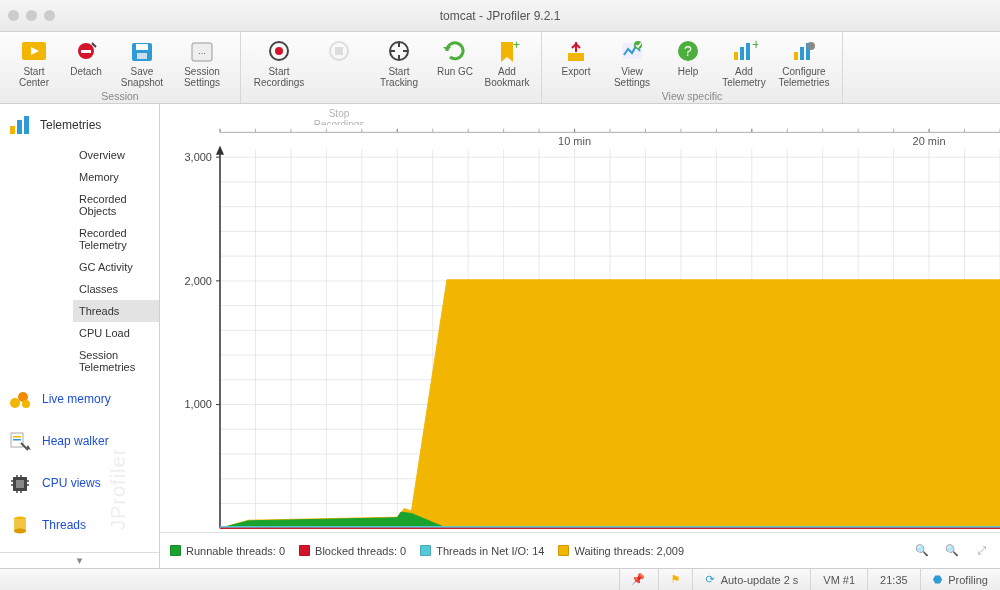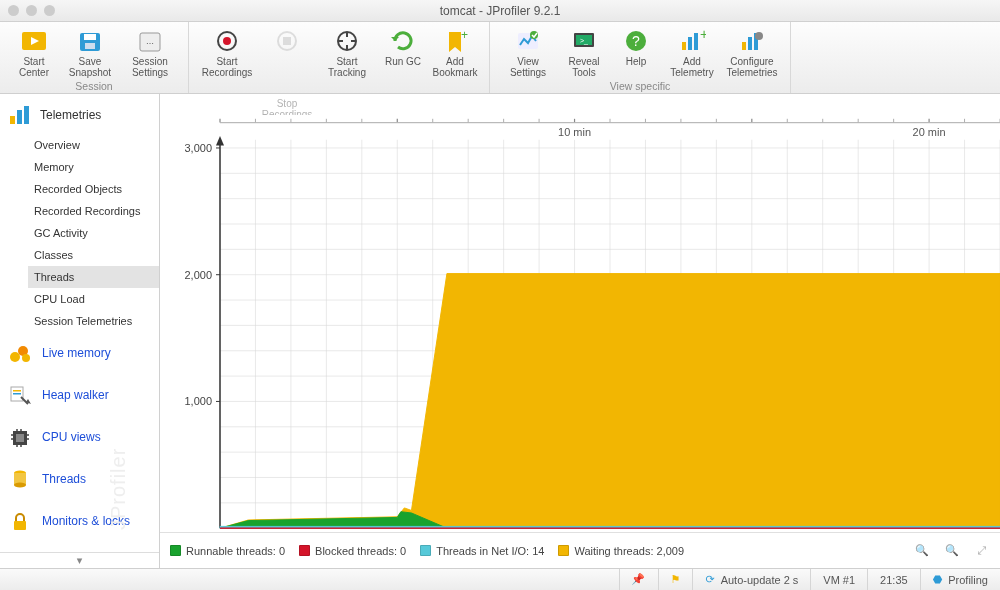--- a/index.html
+++ b/index.html
@@ -9,21 +9,21 @@
     color: #333;
     background: #fff;
     width: 1000px;
     height: 590px;
     overflow: hidden;
     display: flex;
     flex-direction: column;
   }
   
   .titlebar {
-    height: 22px;
+    height: 32px;
     background: linear-gradient(#f6f6f6, #e9e9e9);
     display: flex;
     align-items: center;
     padding: 0 8px;
     border-bottom: 1px solid #d0d0d0;
     position: relative;
   }
   .traffic-lights { display:flex; gap:7px; }
   .traffic-lights span { width:11px; height:11px; border-radius:50%; background:#ccc; display:inline-block; }
   .titlebar .title { position:absolute; left:0; right:0; text-align:center; font-size:12px; color:#555; }
@@ -46,21 +46,21 @@
   .tool-btn .icon { width:28px; height:26px; display:flex; align-items:center; justify-content:center; }
   .tool-btn .label { font-size:10px; line-height:11px; text-align:center; margin-top:2px; color:#555; }
   
   .main { flex:1; display:flex; min-height:0; }
   
   .sidebar { width:160px; border-right:1px solid #d0d0d0; display:flex; flex-direction:column; background:#fff; }
   .side-section { padding-top:4px; }
   .side-head { display:flex; align-items:center; padding:6px 8px; gap:8px; cursor:pointer; }
   .side-head .icon { width:24px; height:22px; display:flex; align-items:center; justify-content:center; }
   .side-head .label { font-size:12px; color:#333; }
-  .side-sub {padding-left:28px; padding-top:2px;}
+  .side-sub {padding-left:28px; padding-top:2px;margin-left:45px;}
   .side-sub .item { padding:5px 6px; font-size:11px; color:#333; cursor:pointer; border-radius:0; }
   .side-sub .item.selected { background:#e3e3e3; }
   .side-row { display:flex; align-items:center; padding:10px 8px; gap:10px; border-top:0; cursor:pointer; }
   .side-row .icon { width:24px; height:22px; display:flex; align-items:center; justify-content:center; }
   .side-row .label { font-size:12px; color:#1d4ed8; }
   .sidebar-foot { margin-top:auto; border-top:1px solid #ddd; height:16px; display:flex; align-items:center; justify-content:center; color:#888; cursor:pointer;}
   .watermark { position:absolute; left:130px; bottom:60px; transform:rotate(-90deg); transform-origin:left bottom; font-size:20px; color:#eee; letter-spacing:1px; pointer-events:none;}
   
   .chart-wrap { flex:1; position:relative; background:#fff;margin-top:21px; }
   .chart { position:absolute; left:0; right:0; top:0; bottom:36px; }
@@ -94,20 +94,30 @@
       <div class="buttons">
         <div class="tool-btn">
           <span class="icon">
             <svg width="28" height="24" viewBox="0 0 28 24">
               <rect x="2" y="3" width="24" height="18" rx="2" fill="#f2b602"></rect>
               <polygon points="11,8 11,16 19,12" fill="#fff"></polygon>
             </svg>
           </span>
           <span class="label">Start<br>Center</span>
         </div>
+        <div class="tool-btn">
+          <span class="icon">
+            <svg width="28" height="24" viewBox="0 0 28 24">
+              <circle cx="14" cy="12" r="8" fill="#d4142a"></circle>
+              <rect x="9" y="11" width="10" height="3" fill="#fff"></rect>
+              <path d="M20 4l4 4" stroke="#444" stroke-width="2"></path>
+            </svg>
+          </span>
+          <span class="label">Detach</span>
+        </div>
         <div class="tool-btn wide">
           <span class="icon">
             <svg width="28" height="24" viewBox="0 0 28 24">
               <rect x="4" y="4" width="20" height="18" rx="2" fill="#2e9bd6"></rect>
               <rect x="8" y="5" width="12" height="6" fill="#fff"></rect>
               <rect x="9" y="14" width="10" height="6" fill="#cde"></rect>
             </svg>
           </span>
           <span class="label">Save<br>Snapshot</span>
         </div>
@@ -168,40 +178,39 @@
               <text x="20" y="10" font-size="12" fill="#4cae3c">+</text>
             </svg>
           </span>
           <span class="label">Add<br>Bookmark</span>
         </div>
       </div>
       <div class="group-label">Profiling</div>
     </div>
     <div class="tool-group">
       <div class="buttons">
+        <div class="tool-btn">
+          <span class="icon">
+            <svg width="28" height="24" viewBox="0 0 28 24">
+              <rect x="6" y="14" width="16" height="8" fill="#f2b602"></rect>
+              <path d="M14 3v10M10 9l4-4 4 4" stroke="#d4142a" stroke-width="2" fill="none"></path>
+            </svg>
+          </span>
+          <span class="label">Export</span>
+        </div>
         <div class="tool-btn wide">
           <span class="icon">
             <svg width="28" height="24" viewBox="0 0 28 24">
               <rect x="4" y="4" width="20" height="16" rx="2" fill="#eef"></rect>
               <polyline points="6,16 10,10 14,14 18,7 22,12" fill="none" stroke="#2e9bd6" stroke-width="2"></polyline>
               <circle cx="20" cy="6" r="4" fill="#4cae3c"></circle>
               <path d="M18 6l2 2 3-4" stroke="#fff" stroke-width="1.5" fill="none"></path>
             </svg>
           </span>
           <span class="label">View<br>Settings</span>
-        </div>
-        <div class="tool-btn">
-          <span class="icon">
-            <svg width="28" height="24" viewBox="0 0 28 24">
-              <rect x="4" y="4" width="20" height="14" rx="1" fill="#444"></rect>
-              <rect x="6" y="6" width="16" height="10" fill="#2a6"></rect>
-              <text x="14" y="14" text-anchor="middle" font-size="7" fill="#fff">&gt;_</text>
-            </svg>
-          </span>
-          <span class="label">Reveal<br>Tools</span>
         </div>
         <div class="tool-btn">
           <span class="icon">
             <svg width="28" height="24" viewBox="0 0 28 24">
               <circle cx="14" cy="12" r="10" fill="#4cae3c"></circle>
               <text x="14" y="17" text-anchor="middle" font-size="14" fill="#fff">?</text>
             </svg>
           </span>
           <span class="label">Help</span>
         </div>
@@ -243,21 +252,21 @@
               <rect x="8" y="5" width="5" height="14" fill="#2e9bd6"></rect>
               <rect x="15" y="1" width="5" height="18" fill="#2e9bd6"></rect>
             </svg>
         </span>
         <span class="label">Telemetries</span>
       </div>
       <div class="side-sub" id="telemetry-items">
           <div class="item">Overview</div>
           <div class="item">Memory</div>
           <div class="item">Recorded Objects</div>
-          <div class="item">Recorded Recordings</div>
+          <div class="item">Recorded Telemetry</div>
           <div class="item">GC Activity</div>
           <div class="item">Classes</div>
           <div class="item selected">Threads</div>
           <div class="item">CPU Load</div>
           <div class="item">Session Telemetries</div>
         </div>
     </div>
 
     <div id="side-rows">
         <div class="side-row">
@@ -294,29 +303,20 @@
         </div>
         <div class="side-row">
           <span class="icon">
             <svg width="22" height="20">
               <ellipse cx="11" cy="4" rx="6" ry="2.5" fill="#f2b602"></ellipse>
               <rect x="5" y="4" width="12" height="12" fill="#f2c642"></rect>
               <ellipse cx="11" cy="16" rx="6" ry="2.5" fill="#d99a02"></ellipse>
             </svg>
           </span>
           <span class="label">Threads</span>
-        </div>
-        <div class="side-row">
-          <span class="icon">
-            <svg width="22" height="20">
-              <rect x="5" y="10" width="12" height="9" rx="1" fill="#f2b602"></rect>
-              <path d="M7 10V7a4 4 0 0 1 8 0v3" fill="none" stroke="#c88a00" stroke-width="2"></path>
-            </svg>
-          </span>
-          <span class="label">Monitors &amp; locks</span>
         </div>
       </div>
 
     <div class="sidebar-foot">▾</div>
     <div class="watermark">JProfiler</div>
   </div>
 
   <div class="chart-wrap">
     <div class="chart">
       <svg id="chart-svg" width="100%" height="100%" viewBox="0 0 840 438" preserveAspectRatio="none">

